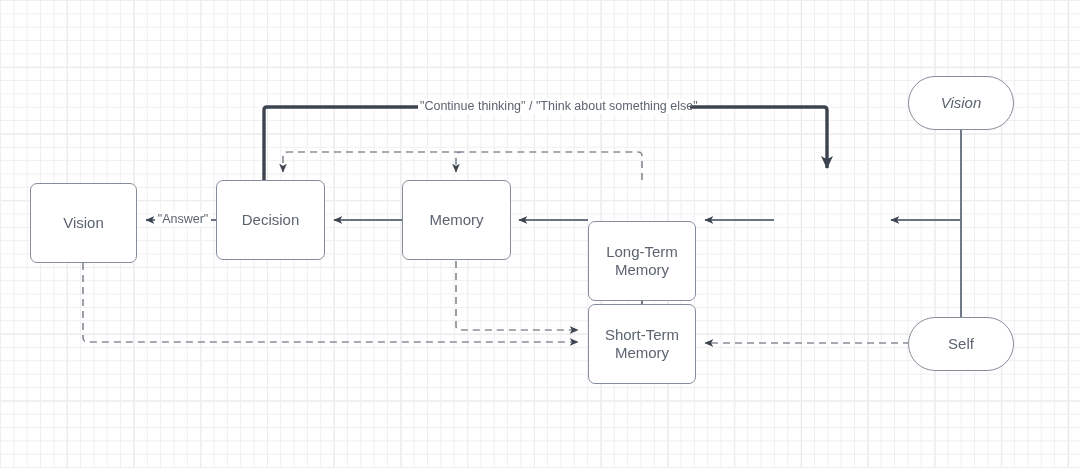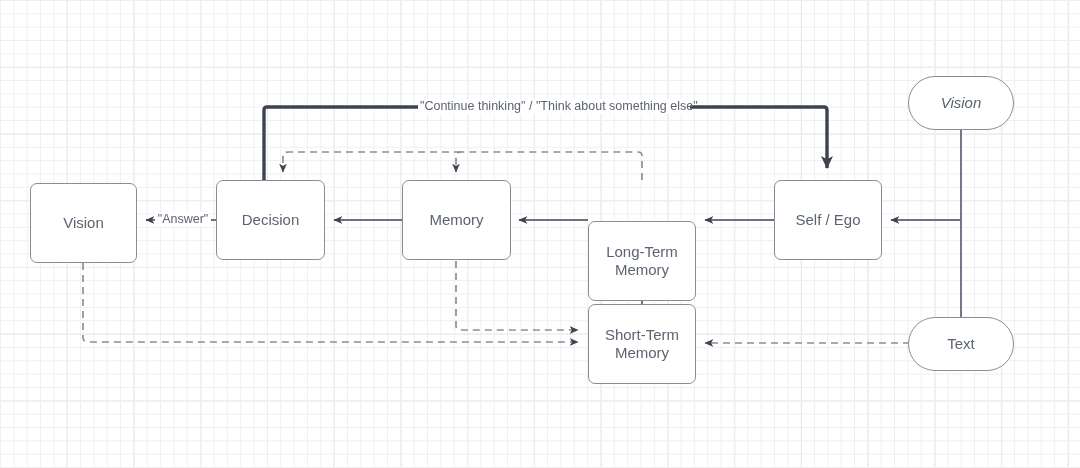--- a/index.html
+++ b/index.html
@@ -87,26 +87,25 @@
 
   <div class="node rect" style="left:30px;top:183px;width:107px;height:80px;">Vision</div>
 
   <div class="node rect" style="left:216px;top:180px;width:109px;height:80px;">Decision</div>
 
   <div class="node rect" style="left:402px;top:180px;width:109px;height:80px;">Memory</div>
 
   <div class="node rect" style="left:588px;top:181px;width:108px;height:80px;margin-top:40px;">Long-Term
 Memory</div>
 
-  <div class="node rect" style="left:774px;top:180px;width:108px;height:80px;">Self / Ego</div>
 
   <div class="node rect" style="left:588px;top:304px;width:108px;height:80px;">Short-Term
 Memory</div>
 
   <div class="node pill" style="left:908px;top:76px;width:106px;height:54px;font-style:italic;">Vision</div>
 
-  <div class="node pill" style="left:908px;top:317px;width:106px;height:54px;">Text</div>
+  <div class="node pill" style="left:908px;top:317px;width:106px;height:54px;">Self</div>
 
   <div class="edge-label" style="left:418px;top:99px;width:268px;">"Continue thinking" / "Think about something else"</div>
 
   <div class="edge-label" style="left:155px;top:212px;width:52px;">"Answer"</div>
 
 </div>
 
 </body></html>

